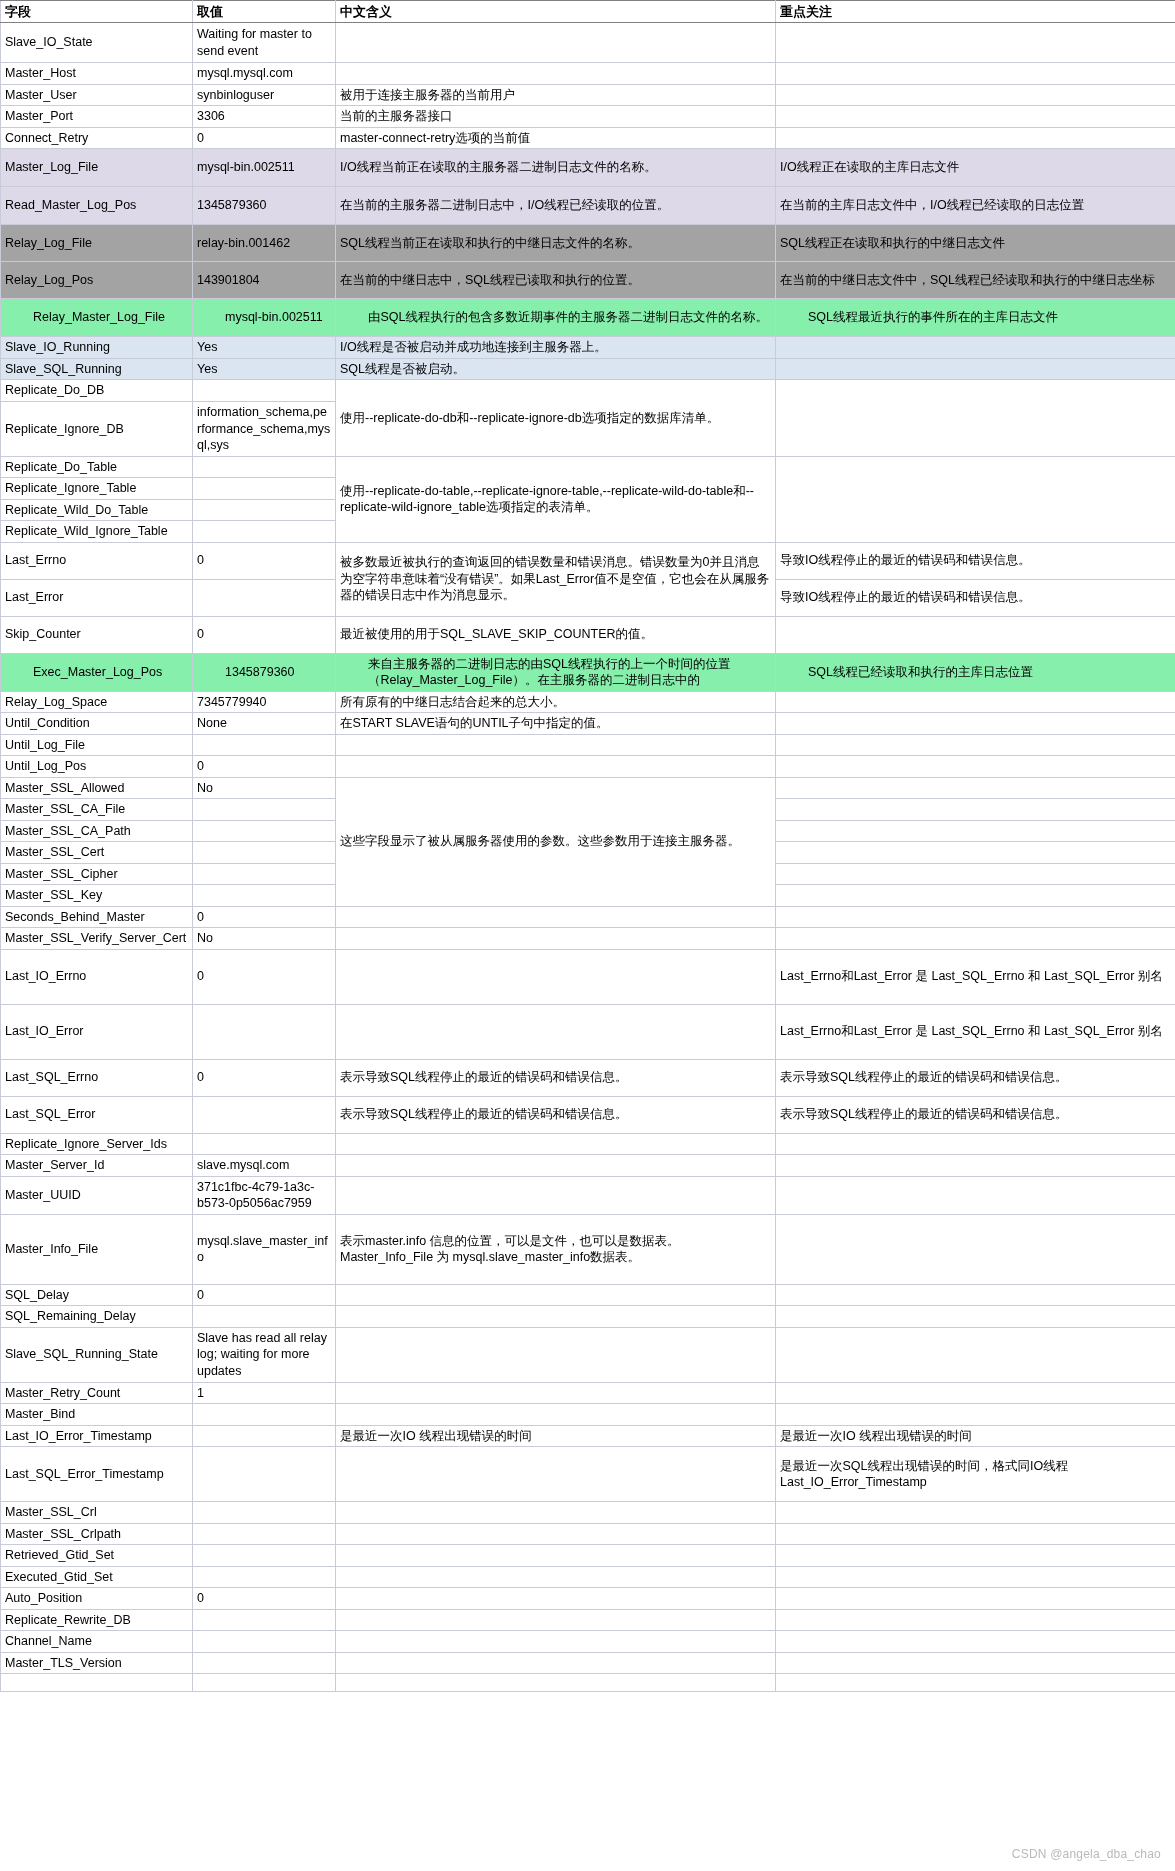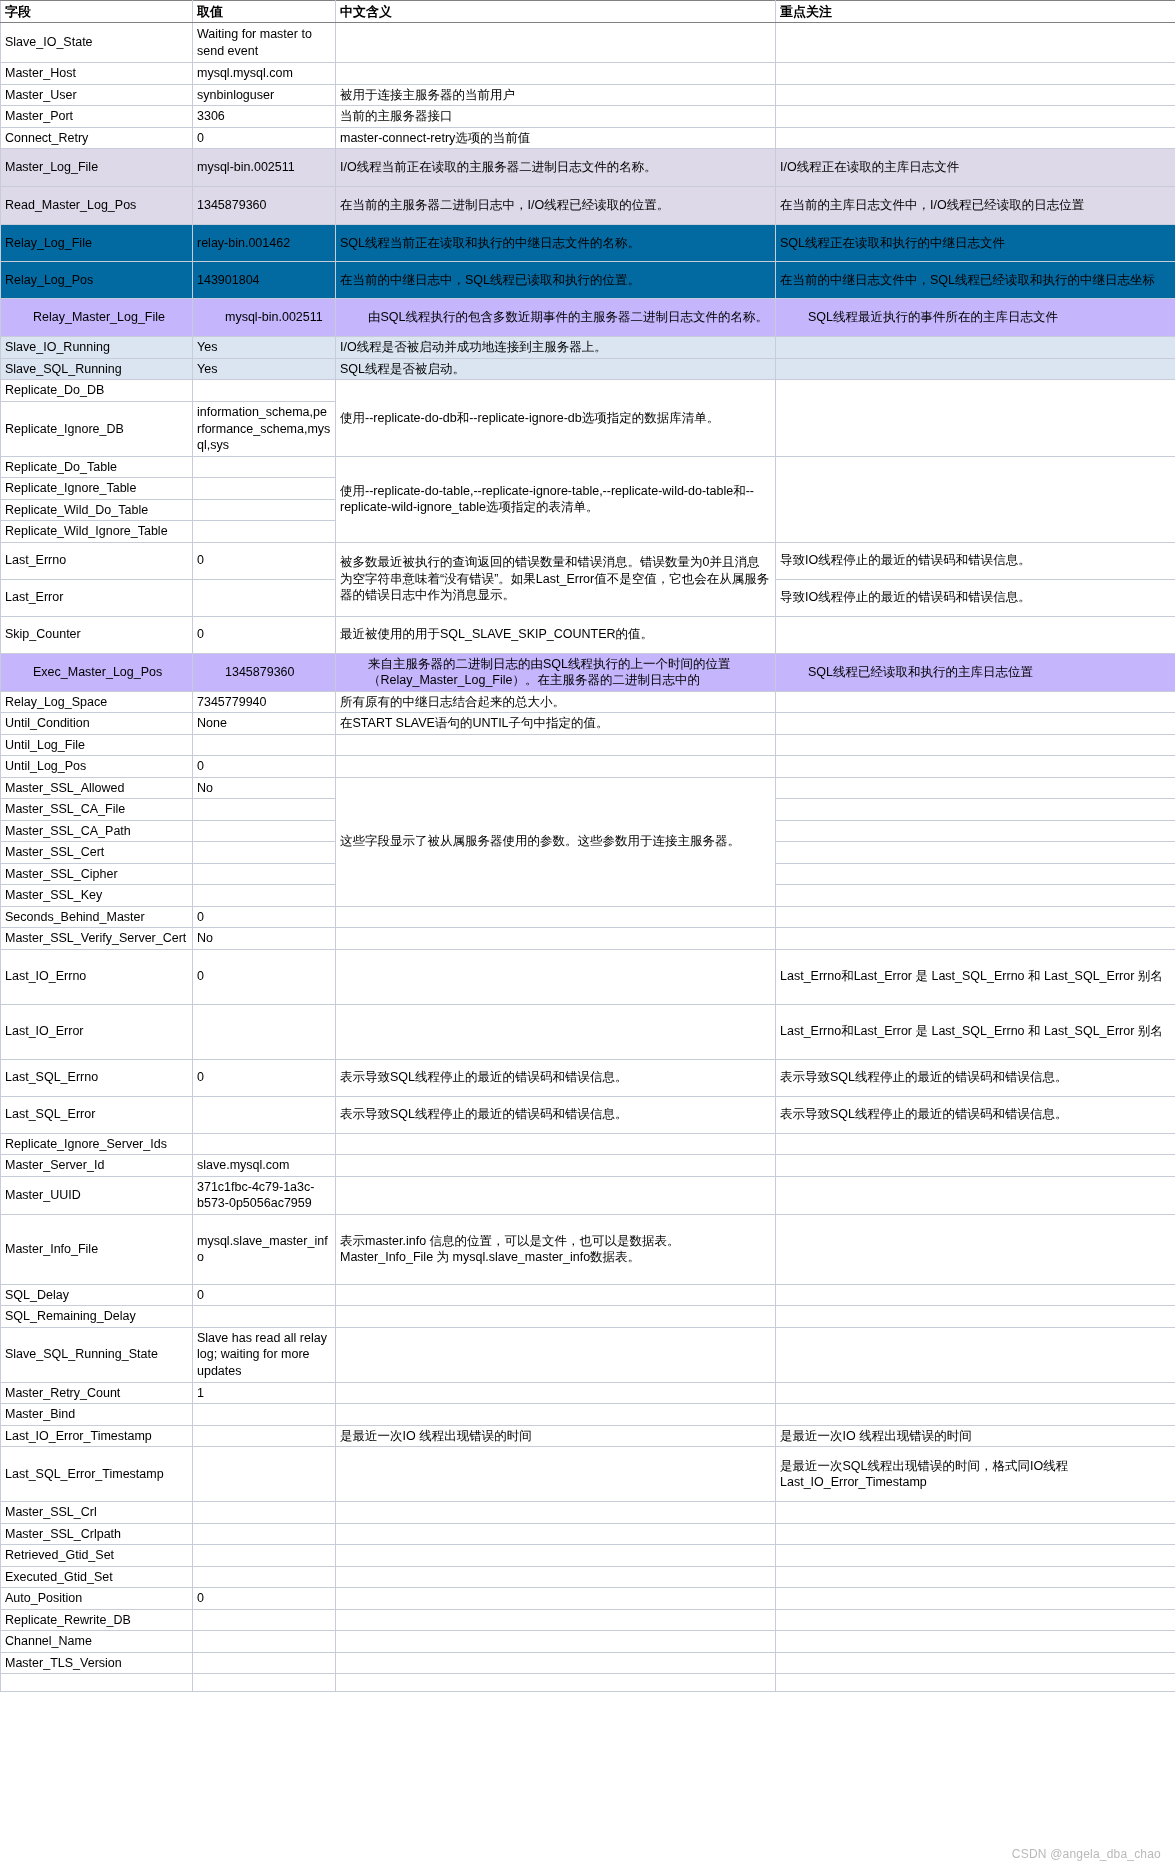--- a/index.html
+++ b/index.html
@@ -47,22 +47,22 @@
     font-size: 13px;
     height: 22px;
     vertical-align: middle;
     background: #ffffff;
   }
   td.val, td.mean, td.focus { vertical-align: top; }
   td.field { vertical-align: bottom; }
 
   
   tr.tint-purple > td { background: #ddd9e8; }
-  tr.tint-peach  > td { background: #0369a1; }
-  tr.tint-green  > td { background: #c4b5fd; padding-left: 32px; }
+  tr.tint-peach  > td { background: #a3a3a3; }
+  tr.tint-green  > td { background: #86efac; padding-left: 32px; }
   tr.tint-blue   > td { background: #dbe5f1; }
   tr.tint-none   > td { background: #ffffff; }
 
   .watermark {
     position: absolute;
     right: 14px;
     bottom: 10px;
     font-size: 12px;
     color: #b9b9b9;
     font-family: "Liberation Sans", sans-serif;

